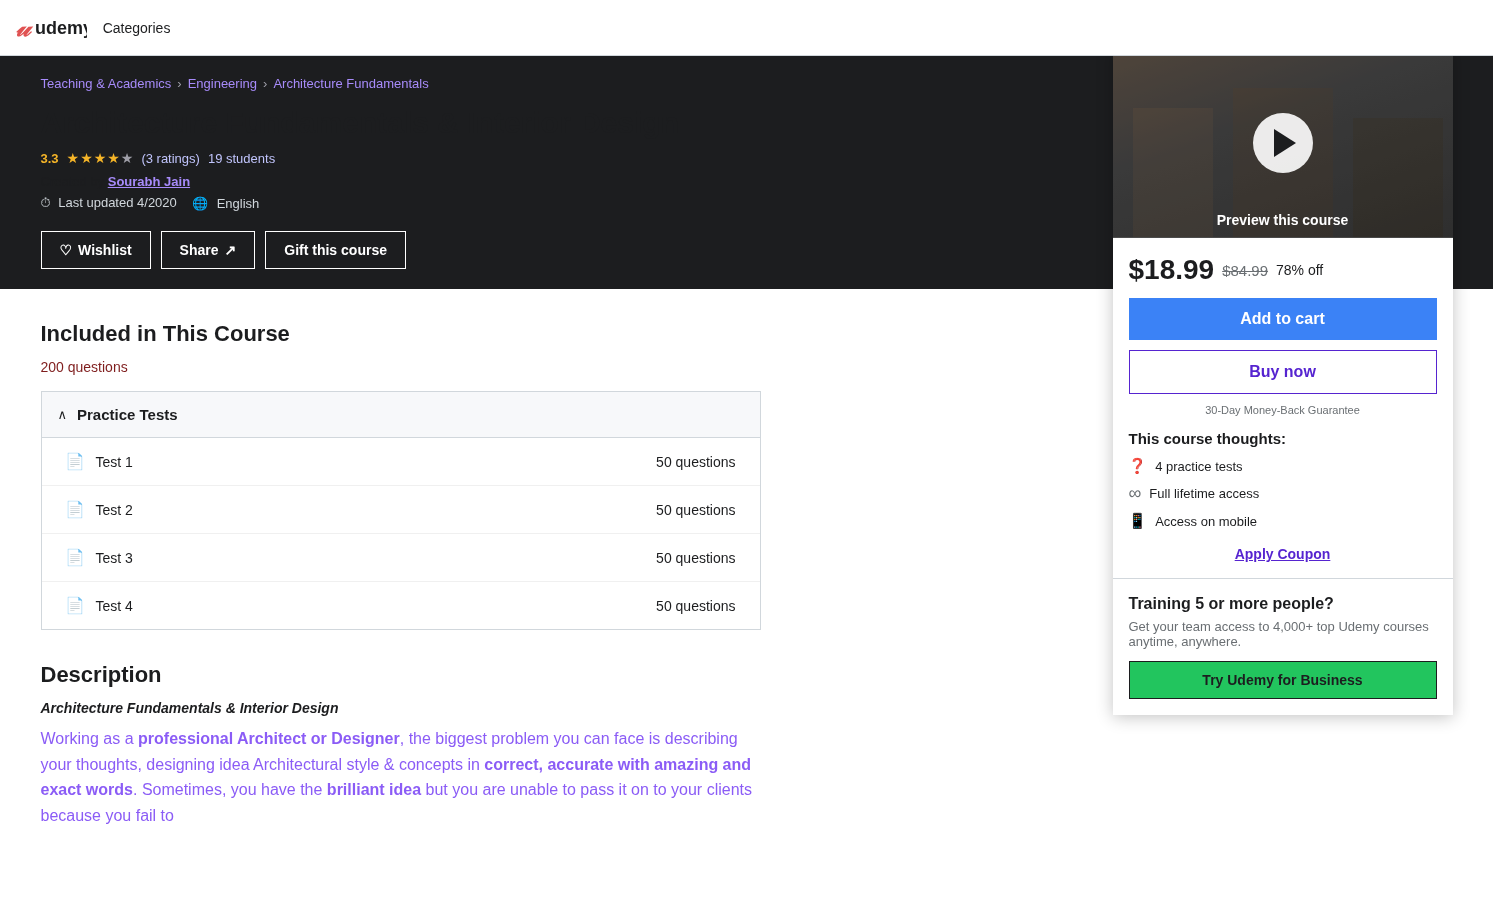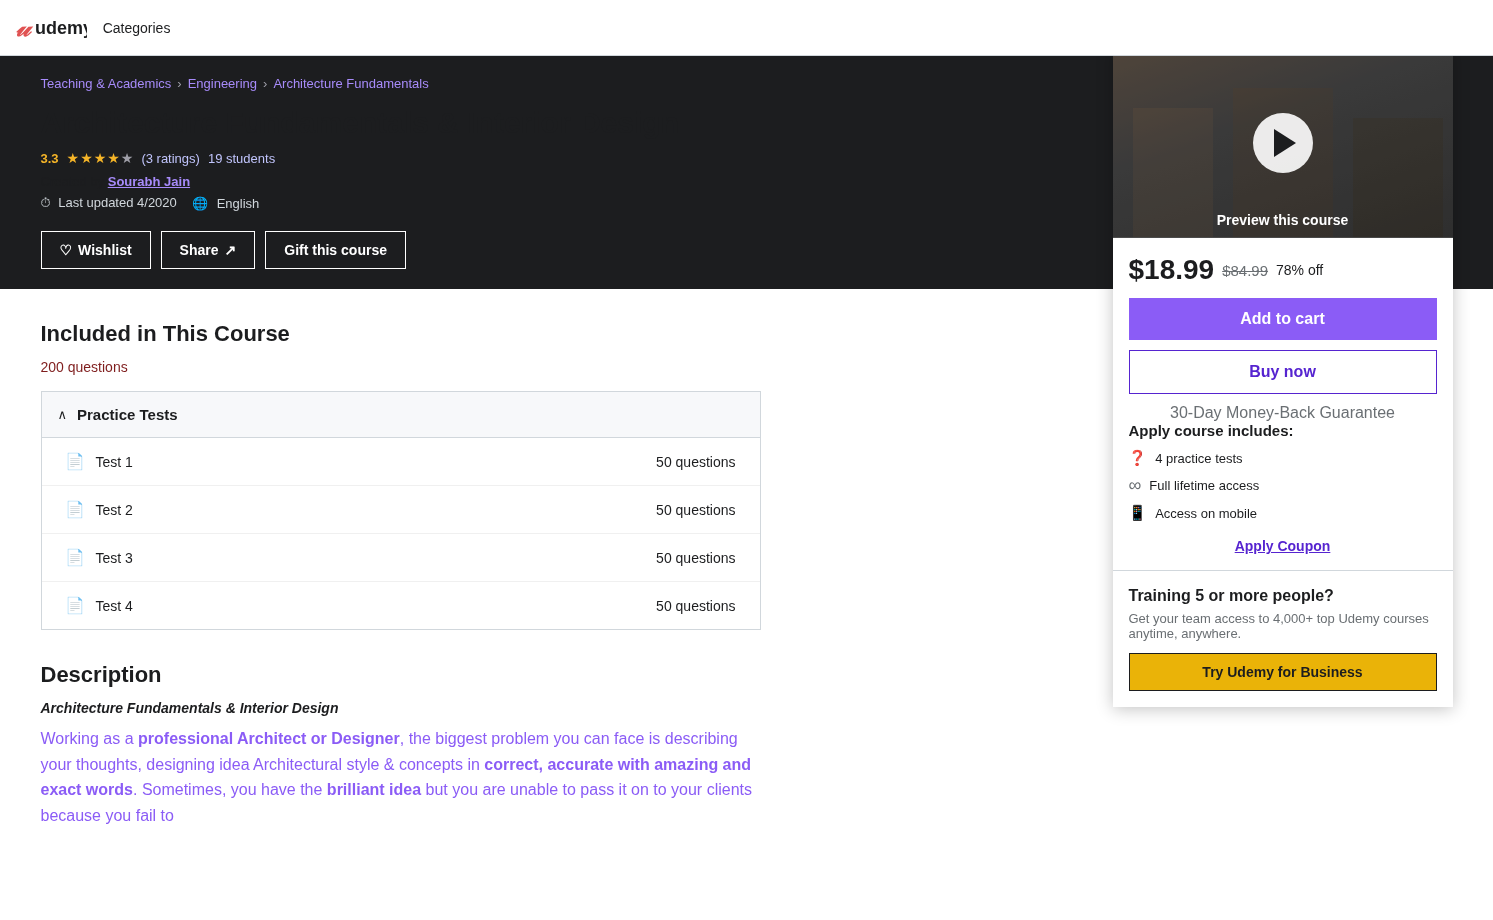--- a/index.html
+++ b/index.html
@@ -58,39 +58,39 @@
     }
     .play-btn-triangle { width: 0; height: 0; border-top: 14px solid transparent; border-bottom: 14px solid transparent; border-left: 22px solid #1c1d1f; margin-left: 4px; }
     .preview-label { position: absolute; bottom: 10px; left: 50%; transform: translateX(-50%); color: #fff; font-size: 14px; font-weight: 600; z-index: 2; white-space: nowrap; }
 
     .card-body { padding: 16px; color: #1c1d1f; }
     .price-row { display: flex; align-items: center; gap: 8px; margin-bottom: 12px; }
     .price-current { font-size: 28px; font-weight: 700; }
     .price-original { font-size: 15px; color: #6a6f73; text-decoration: line-through; }
     .price-discount { font-size: 14px; color: #1c1d1f; font-weight: 500; }
     .btn-add-cart {
-      width: 100%; padding: 12px; background: #8b5cf6; color: #fff; border: none;
+      width: 100%; padding: 12px; background: #3b82f6; color: #fff; border: none;
       font-size: 16px; font-weight: 700; cursor: pointer; margin-bottom: 10px;
     }
     .btn-buy-now {
       width: 100%; padding: 12px; background: #fff; color: #5624d0; border: 1px solid #5624d0;
       font-size: 16px; font-weight: 700; cursor: pointer; margin-bottom: 10px;
     }
-    .guarantee { text-align: center; font-size: 16px; color: #6a6f73; }
+    .guarantee { text-align: center; font-size: 11px; color: #6a6f73; margin-bottom: 14px; }
     .includes-title { font-size: 15px; font-weight: 700; margin-bottom: 10px; }
     .includes-list { list-style: none; margin-bottom: 16px; }
     .includes-list li { display: flex; align-items: center; gap: 8px; font-size: 13px; margin-bottom: 8px; color: #1c1d1f; }
     .includes-icon { font-size: 15px; color: #6a6f73; }
     .apply-coupon { color: #5624d0; font-size: 14px; font-weight: 700; cursor: pointer; text-align: center; display: block; margin-bottom: 0; }
 
     .training-box { padding: 16px; border-top: 1px solid #d1d7dc; }
     .training-title { font-size: 16px; font-weight: 700; margin-bottom: 6px; }
     .training-desc { font-size: 13px; color: #6a6f73; margin-bottom: 12px; }
     .btn-try-business {
-      width: 100%; padding: 10px; background: #eab308; color: #1c1d1f; border: 1px solid #1c1d1f;
+      width: 100%; padding: 10px; background: #22c55e; color: #1c1d1f; border: 1px solid #1c1d1f;
       font-size: 14px; font-weight: 700; cursor: pointer;
     }
 
     .section-title { font-size: 22px; font-weight: 700; margin-bottom: 12px; }
     .questions-meta { font-size: 14px; color: #7f1d1d; margin-bottom: 16px; }
 
     
     .practice-tests-box { border: 1px solid #d1d7dc; margin-bottom: 32px; }
     .practice-header {
       display: flex; align-items: center; gap: 10px; padding: 14px 16px;
@@ -215,21 +215,21 @@
       <div class="card-body">
         <div class="price-row">
           <span class="price-current">$18.99</span>
           <span class="price-original">$84.99</span>
           <span class="price-discount">78% off</span>
         </div>
         <button class="btn-add-cart">Add to cart</button>
         <button class="btn-buy-now">Buy now</button>
         <p class="guarantee">30-Day Money-Back Guarantee</p>
 
-        <p class="includes-title">Apply course includes:</p>
+        <p class="includes-title">This course thoughts:</p>
         <ul class="includes-list">
           <li>
             <span class="includes-icon">❓</span>
             <span>4 practice tests</span>
           </li>
           <li>
             <span class="includes-icon" style="font-size:18px;">∞</span>
             <span>Full lifetime access</span>
           </li>
           <li>

